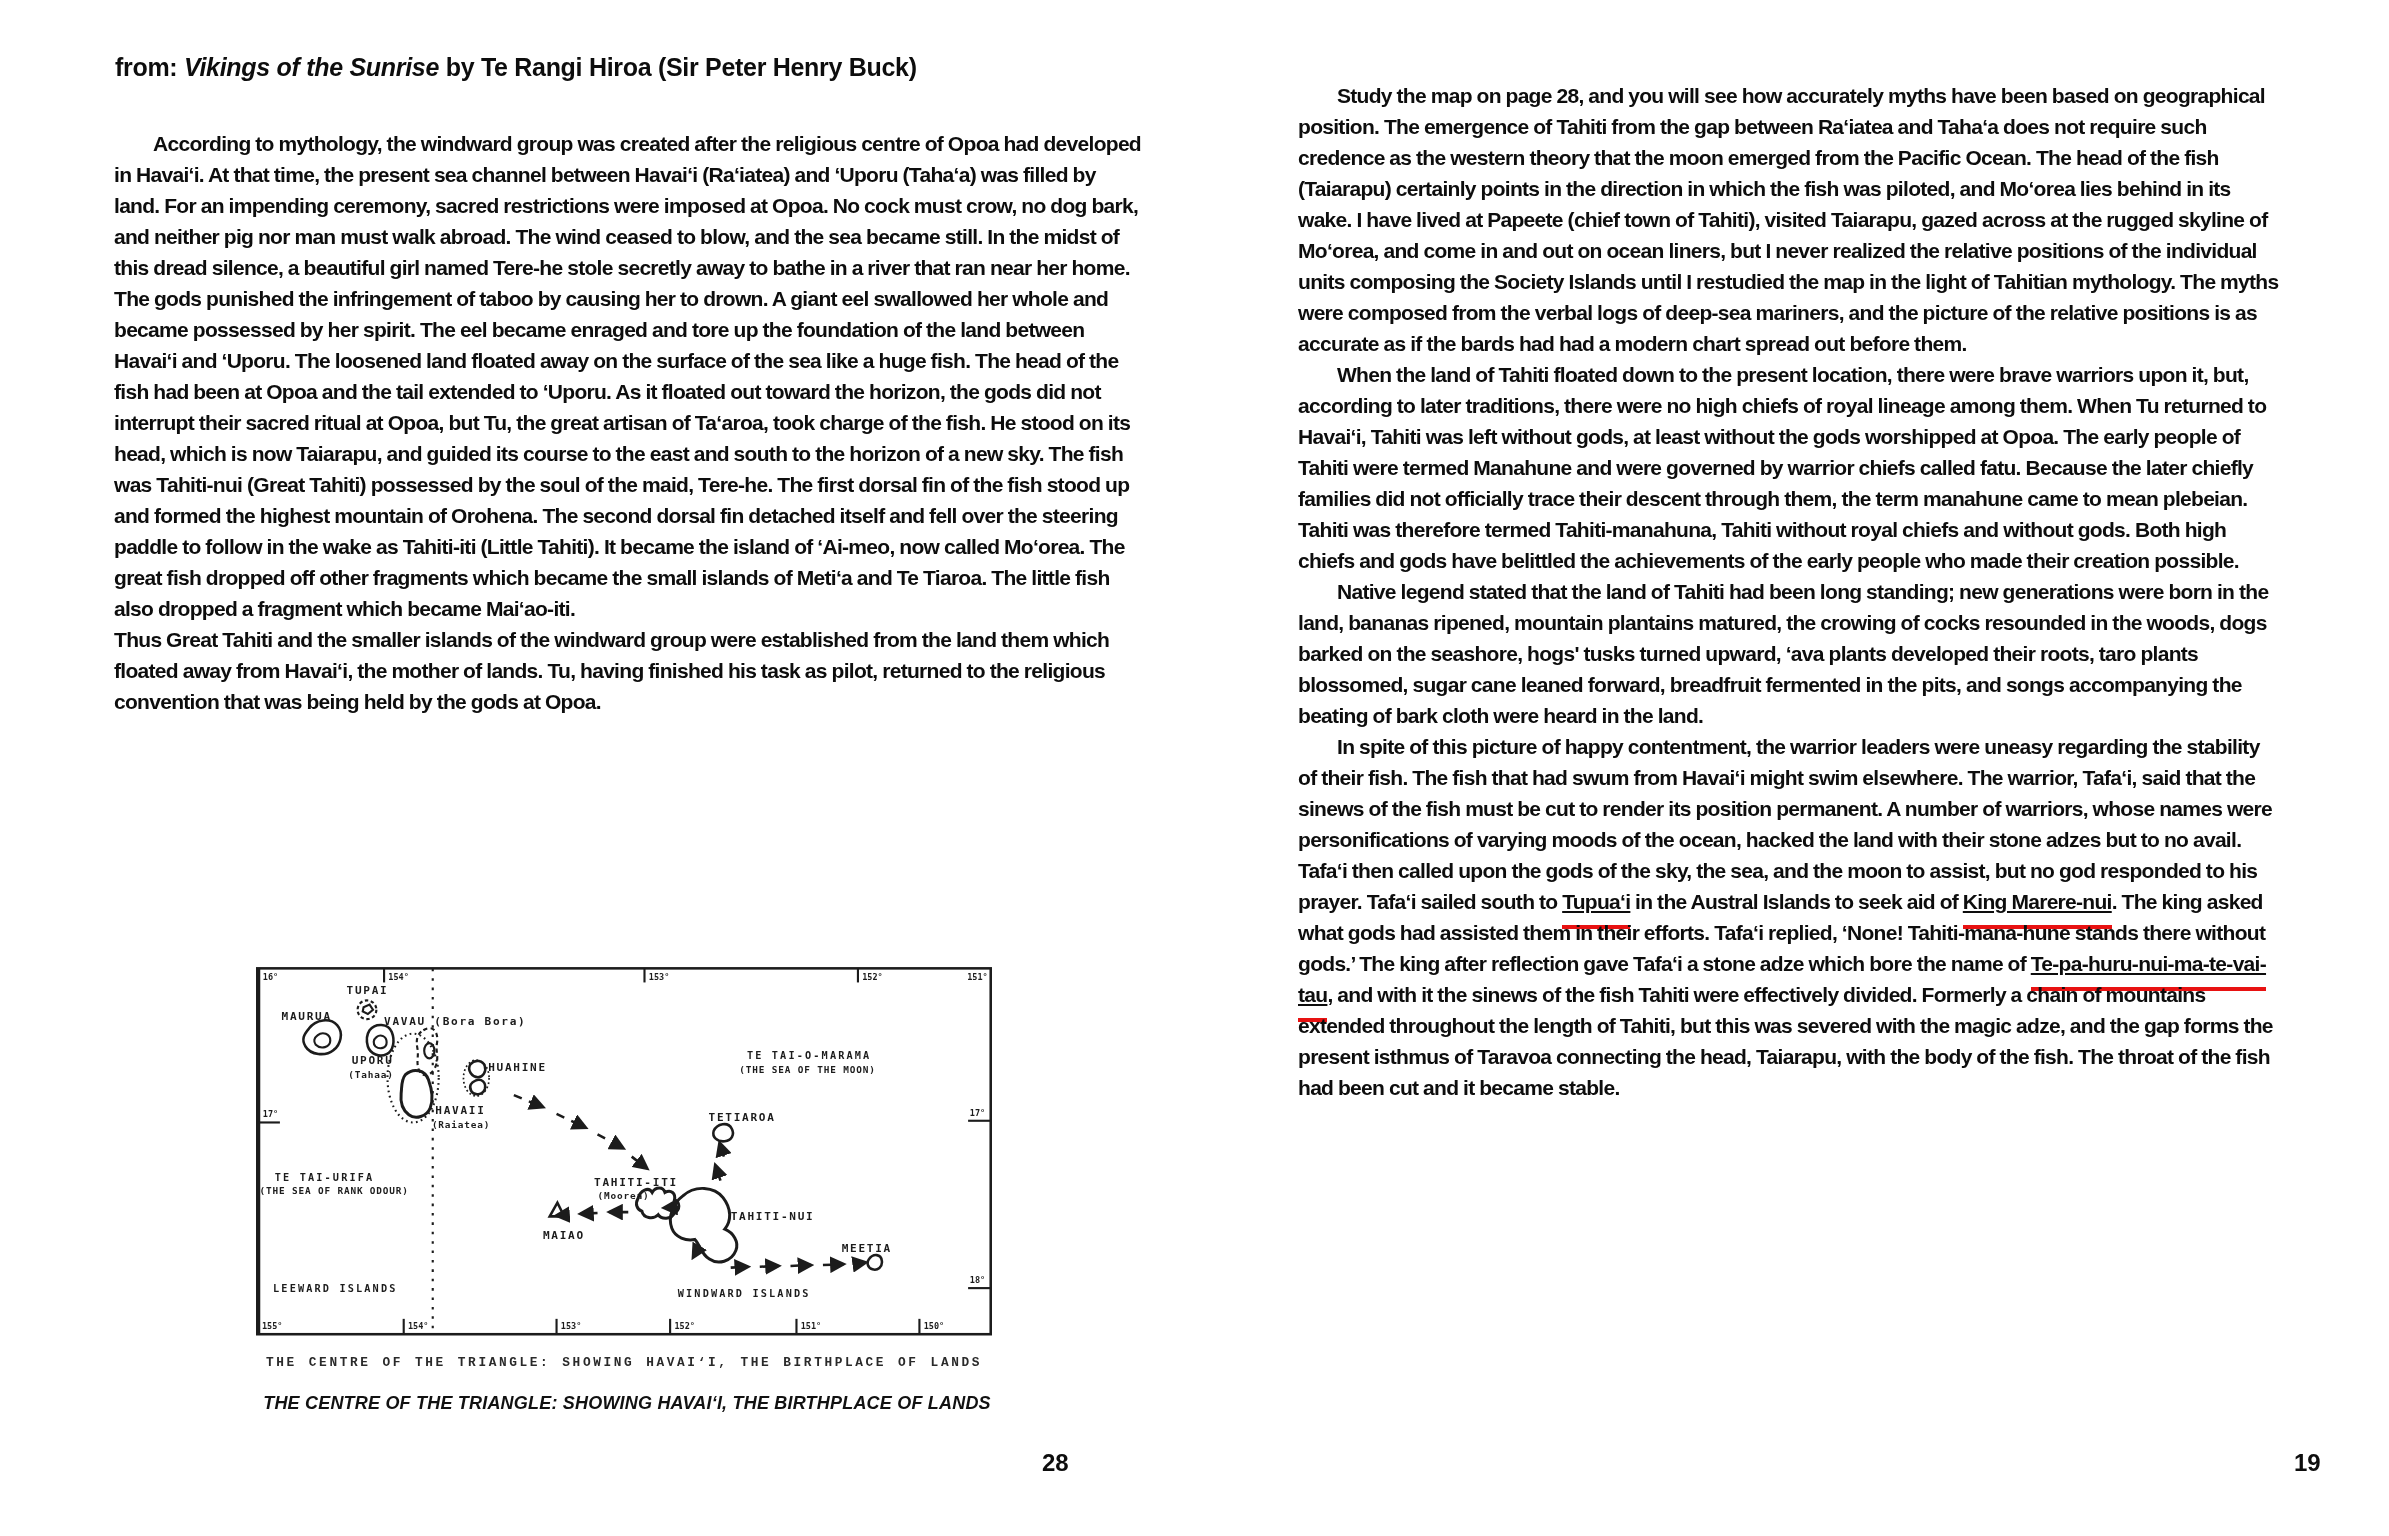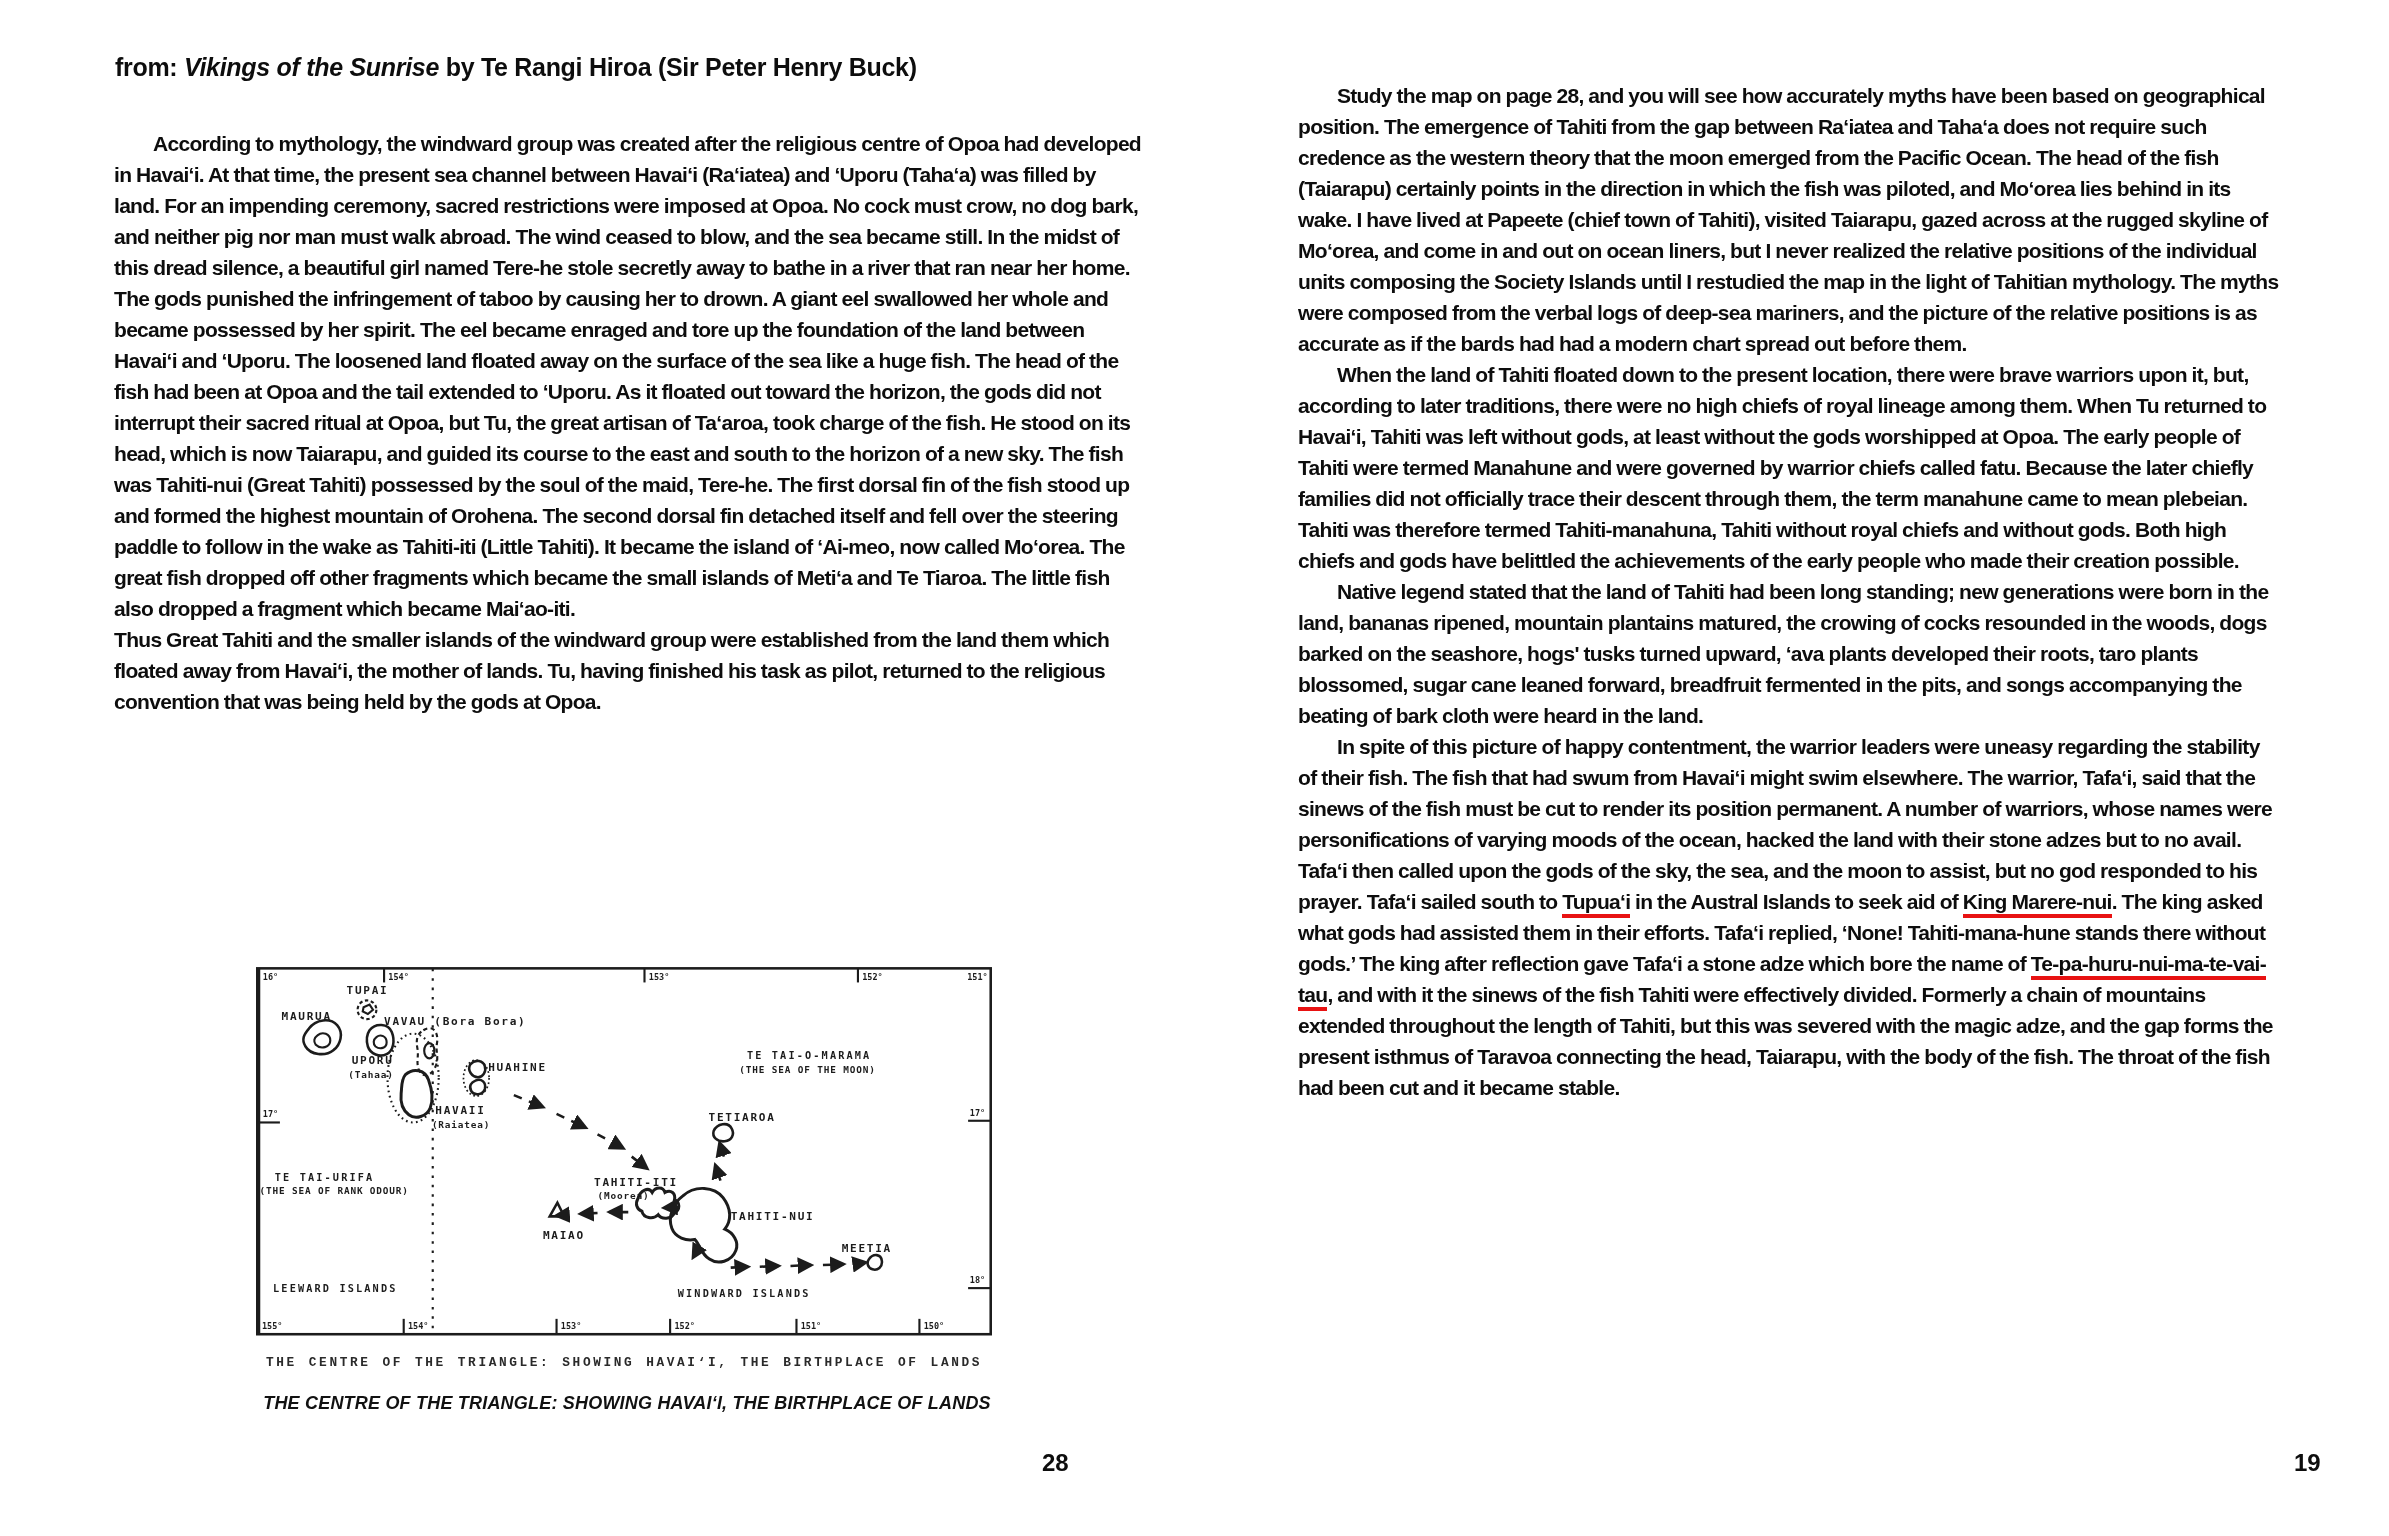--- a/index.html
+++ b/index.html
@@ -5,21 +5,21 @@
   html,body{margin:0;padding:0;background:#ffffff;}
   .canvas{position:relative;width:2389px;height:1536px;background:#ffffff;overflow:hidden;
           font-family:"Liberation Sans",sans-serif;color:#0d0d0d;margin-left:7px;}
   .header{position:absolute;left:108px;top:53px;font-weight:700;font-size:25px;letter-spacing:-0.3px;}
   .bodytext{position:absolute;font-weight:700;font-size:21px;line-height:31px;
             letter-spacing:-0.7px;word-spacing:-0.4px;text-align:left;}
   #left-body{left:107px;top:128px;width:1031px;}
   #right-body{left:1291px;top:80px;width:983px;}
   .bodytext p{margin:0;}
   .bodytext p.indent{text-indent:39px;}
-  .u-red{border-bottom:4.3px solid #e81212;padding-bottom:1px;}
+  .u-red{border-bottom:4.3px solid #e81212;padding-bottom:12px;text-decoration:underline;}
   figure.map{position:absolute;left:249px;top:967px;width:736px;height:369px;margin:0;}
   .cap-scan{position:absolute;left:249px;top:1355px;width:736px;text-align:center;
             font-family:"Liberation Mono",monospace;font-weight:700;font-size:12.8px;
             letter-spacing:2.6px;word-spacing:1.7px;color:#2a2a2a;}
   .cap-bold{position:absolute;left:202px;top:1393px;width:836px;text-align:center;
             font-style:italic;font-weight:700;font-size:18px;letter-spacing:0.2px;color:#111;}
   .pgnum{position:absolute;font-weight:700;font-size:24px;}
   #pg28{left:1035px;top:1449px;}
   #pg29{left:2287px;top:1449px;}
   svg text{font-family:"DejaVu Sans Mono",monospace;font-weight:700;fill:#1c1c1c;}

